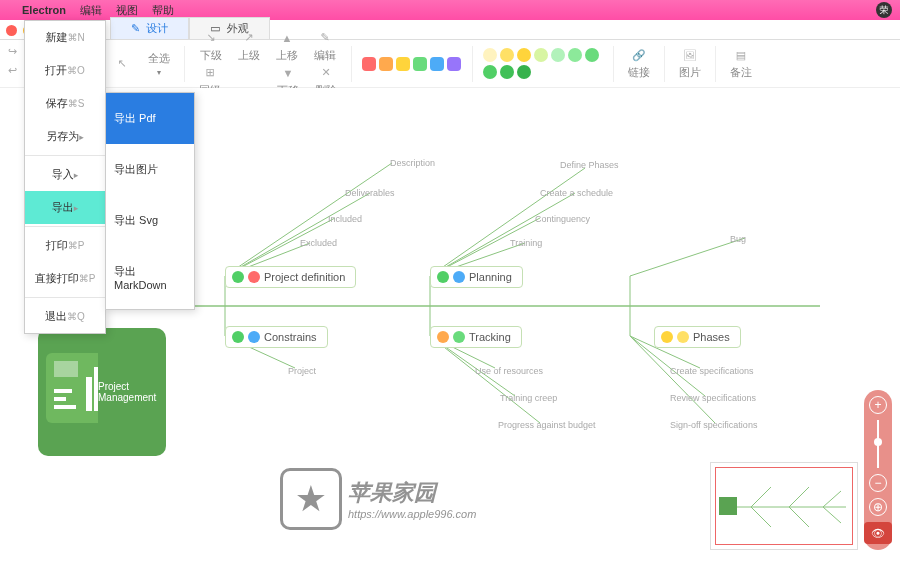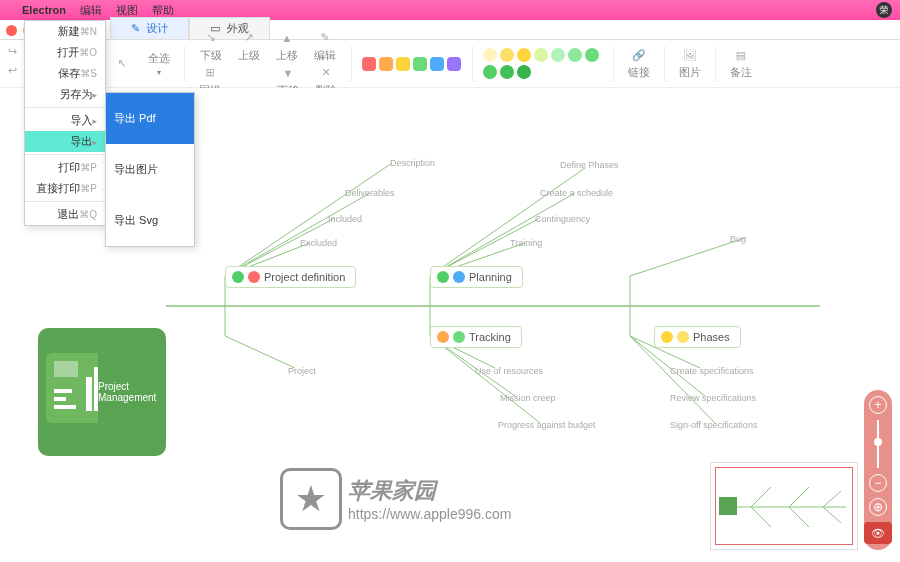--- a/index.html
+++ b/index.html
@@ -21,21 +21,21 @@
 .tb-group .row{display:flex;gap:8px}
 .tb-btn{display:flex;flex-direction:column;align-items:center;gap:2px;color:#888;font-size:10px;padding:0 4px}
 .tb-btn .ic{width:16px;height:16px;display:flex;align-items:center;justify-content:center;color:#aaa}
 .sep{width:1px;height:36px;background:#eee}
 .dots{display:flex;gap:3px;flex-wrap:wrap;width:100px}
 .dots div{width:14px;height:14px;border-radius:4px}
 .dotsb{display:flex;gap:3px;flex-wrap:wrap;width:120px}
 .dotsb div{width:14px;height:14px;border-radius:50%}
 
 .dropdown{position:absolute;top:20px;left:24px;width:82px;background:#fff;border:1px solid #ccc;box-shadow:2px 2px 8px rgba(0,0,0,0.15);z-index:100}
-.dropdown .mi{padding:3px 8px;display:flex;justify-content:flex-end;align-items:center;color:#333;font-size:11px}
+.dropdown .mi{padding:9px 8px;display:flex;justify-content:center;align-items:center;color:#333;font-size:11px}
 .dropdown .mi .sc{color:#aaa;font-size:10px}
 .dropdown hr{border:none;border-top:1px solid #e5e5e5;margin:2px 0}
 .dropdown .mi.sub::after{content:"▸";color:#999;font-size:9px}
 .submenu{position:absolute;top:92px;left:105px;width:90px;background:#fff;border:1px solid #ccc;box-shadow:2px 2px 8px rgba(0,0,0,0.15);z-index:101}
 .submenu .mi{padding:18px 8px;font-size:11px;color:#333}
 .submenu .mi.hl{background:#2a7de1;color:#fff}
 
 .canvas{position:absolute;top:88px;left:0;right:0;bottom:0;background:#fff}
 .root-card{position:absolute;left:38px;top:240px;width:128px;height:128px;background:#5aa352;border-radius:10px;display:flex;flex-direction:row;align-items:center;justify-content:flex-end;padding:8px;color:#fff}
 .root-card svg{margin-bottom:8px}
@@ -43,21 +43,21 @@
 .node{position:absolute;background:#fff;border:1px solid #c5e0b4;border-radius:4px;padding:4px 10px 4px 6px;display:flex;align-items:center;gap:4px;font-size:10px;color:#555}
 .node .dot{width:12px;height:12px;border-radius:50%;display:inline-block}
 .branch{position:absolute;font-size:9px;color:#aaa}
 svg.lines{position:absolute;top:0;left:0;width:100%;height:100%;pointer-events:none}
 
 .watermark{position:absolute;left:280px;top:380px;display:flex;align-items:center;gap:6px;opacity:.9}
 .watermark .box{width:62px;height:62px;border:3px solid #888;border-radius:10px;display:flex;align-items:center;justify-content:center}
 .watermark .star{font-size:36px;color:#888}
 .watermark .txt{color:#888}
 .watermark .t1{font-size:22px;font-weight:bold;font-style:italic}
-.watermark .t2{font-size:14px;}
+.watermark .t2{font-size:11px;font-style:italic}
 
 .minimap{position:absolute;right:42px;bottom:12px;width:148px;height:88px;border:1px solid #ddd;background:#fff}
 .minimap .view{position:absolute;left:4px;top:4px;right:4px;bottom:4px;border:1px solid #e66}
 .minimap .mini-root{position:absolute;left:8px;top:34px;width:18px;height:18px;background:#5aa352}
 .zoombar{position:absolute;right:8px;bottom:12px;width:28px;background:#e8908a;border-radius:14px;padding:6px 0;display:flex;flex-direction:column;align-items:center;gap:6px}
 .zoombar .zb{width:18px;height:18px;border:1px solid #fff;border-radius:50%;color:#fff;display:flex;align-items:center;justify-content:center;font-size:12px}
 .zoombar .track{width:2px;height:48px;background:#fff;position:relative}
 .zoombar .track::after{content:"";position:absolute;top:18px;left:-3px;width:8px;height:8px;background:#fff;border-radius:50%}
 .zoombar .eye{background:#d4453d;width:28px;height:22px;border-radius:4px;display:flex;align-items:center;justify-content:center;color:#fff}
 
@@ -218,20 +218,21 @@
   <div class="mi">
       <span>退出</span>
       <span class="sc">⌘Q</span>
     </div>
 </div>
 
 <div class="submenu">
   <div class="mi hl">导出 Pdf</div>
   <div class="mi">导出图片</div>
   <div class="mi">导出 Svg</div>
+  <div class="mi">导出 MarkDown</div>
 </div>
 
 <div class="canvas">
   <svg class="lines">
     <path d="M166 218 L820 218" stroke="#8bc47f" fill="none" stroke-width="1.5"></path>
     <path d="M225 188 L392 75 M225 188 L370 105 M225 188 L335 130 M225 188 L310 155" stroke="#8bc47f" fill="none"></path>
     <path d="M430 188 L585 80 M430 188 L575 105 M430 188 L540 130 M430 188 L525 155" stroke="#8bc47f" fill="none"></path>
     <path d="M630 188 L745 150" stroke="#8bc47f" fill="none"></path>
     <path d="M225 248 L295 280" stroke="#8bc47f" fill="none"></path>
     <path d="M430 248 L495 280 M430 248 L515 308 M430 248 L540 335" stroke="#8bc47f" fill="none"></path>
@@ -257,20 +258,25 @@
   <div class="node" style="left:225px;top:178px">
       <span class="dot" style="background:#51cf66"></span>
       <span class="dot" style="background:#ff6b6b"></span>
       <span>Project definition</span>
     </div>
   <div class="node" style="left:430px;top:178px">
       <span class="dot" style="background:#51cf66"></span>
       <span class="dot" style="background:#4dabf7"></span>
       <span>Planning</span>
     </div>
+  <div class="node" style="left:225px;top:238px">
+      <span class="dot" style="background:#51cf66"></span>
+      <span class="dot" style="background:#4dabf7"></span>
+      <span>Constrains</span>
+    </div>
   <div class="node" style="left:430px;top:238px">
       <span class="dot" style="background:#ffa94d"></span>
       <span class="dot" style="background:#69db7c"></span>
       <span>Tracking</span>
     </div>
   <div class="node" style="left:654px;top:238px">
       <span class="dot" style="background:#ffd43b"></span>
       <span class="dot" style="background:#ffe066"></span>
       <span>Phases</span>
     </div>
@@ -279,21 +285,21 @@
   <div class="branch" style="left:345px;top:100px">Deliverables</div>
   <div class="branch" style="left:328px;top:126px">Included</div>
   <div class="branch" style="left:300px;top:150px">Excluded</div>
   <div class="branch" style="left:560px;top:72px">Define Phases</div>
   <div class="branch" style="left:540px;top:100px">Create a schedule</div>
   <div class="branch" style="left:535px;top:126px">Continguency</div>
   <div class="branch" style="left:510px;top:150px">Training</div>
   <div class="branch" style="left:730px;top:146px">Bug</div>
   <div class="branch" style="left:288px;top:278px">Project</div>
   <div class="branch" style="left:475px;top:278px">Use of resources</div>
-  <div class="branch" style="left:500px;top:305px">Mission creep</div>
+  <div class="branch" style="left:500px;top:305px">Training creep</div>
   <div class="branch" style="left:498px;top:332px">Progress against budget</div>
   <div class="branch" style="left:670px;top:278px">Create specifications</div>
   <div class="branch" style="left:670px;top:305px">Review specifications</div>
   <div class="branch" style="left:670px;top:332px">Sign-off specifications</div>
 
   <div class="watermark">
     <div class="box">
         <span class="star">★</span>
       </div>
     <div class="txt">

